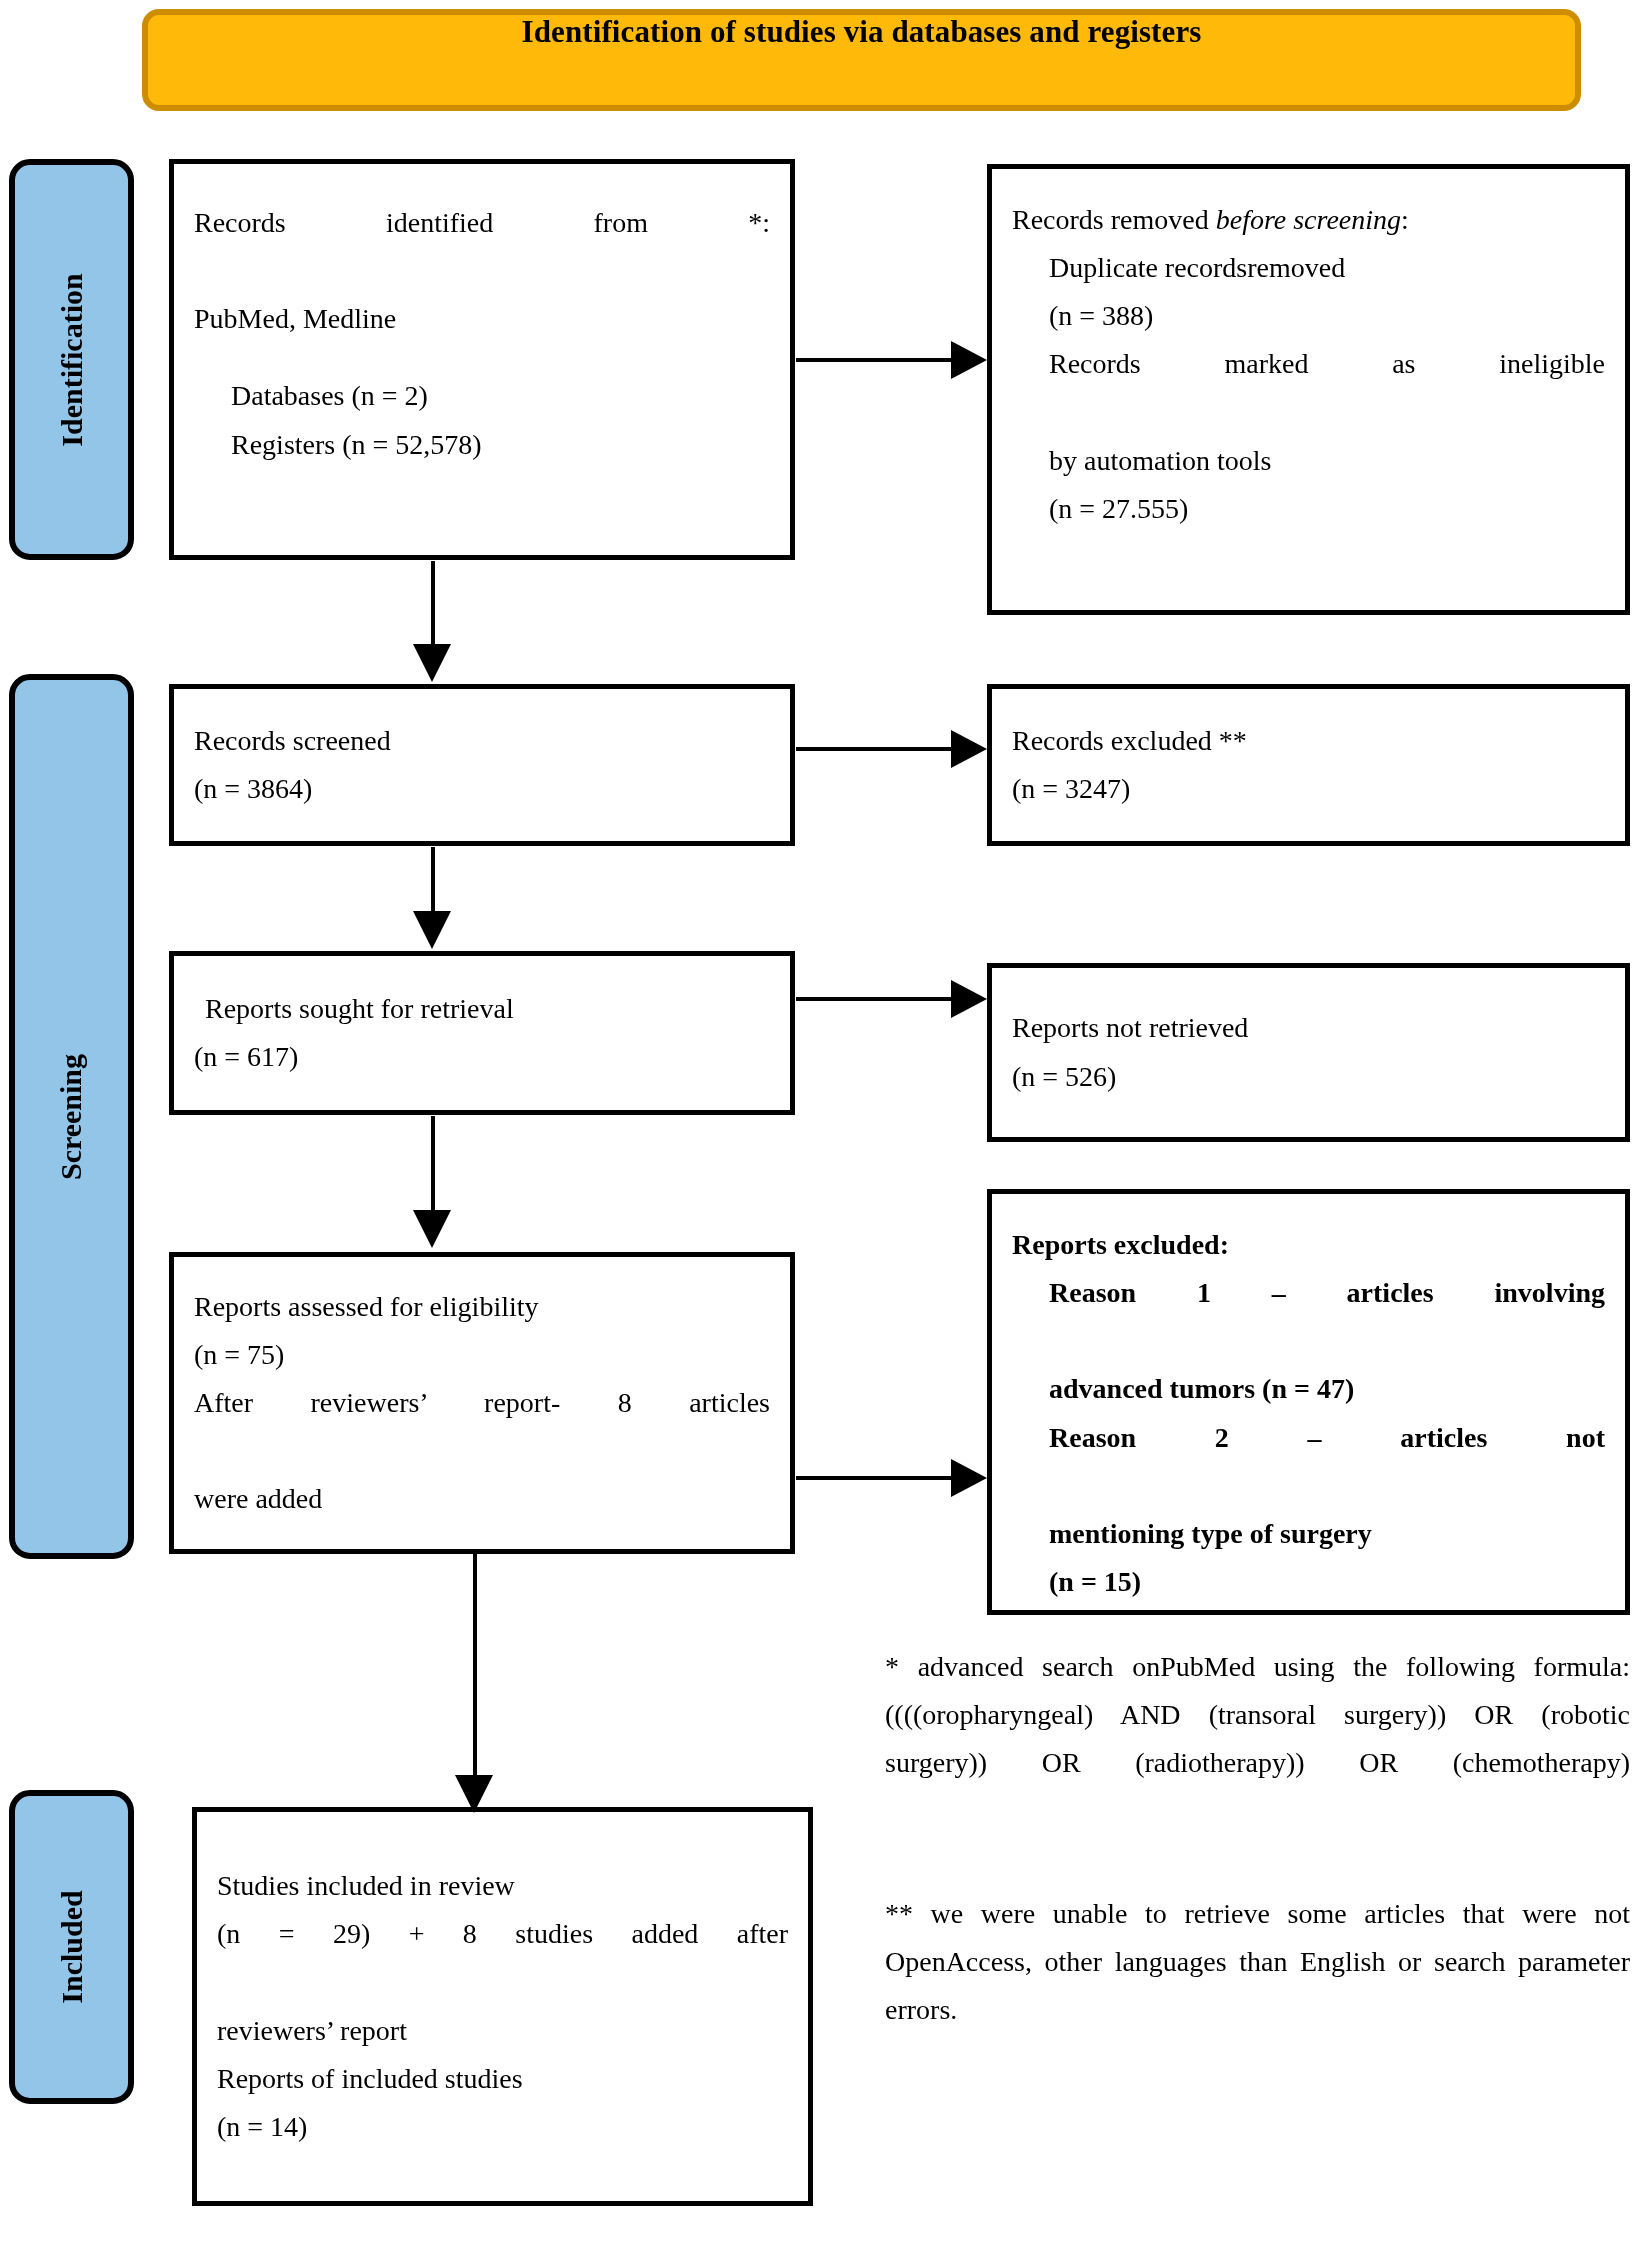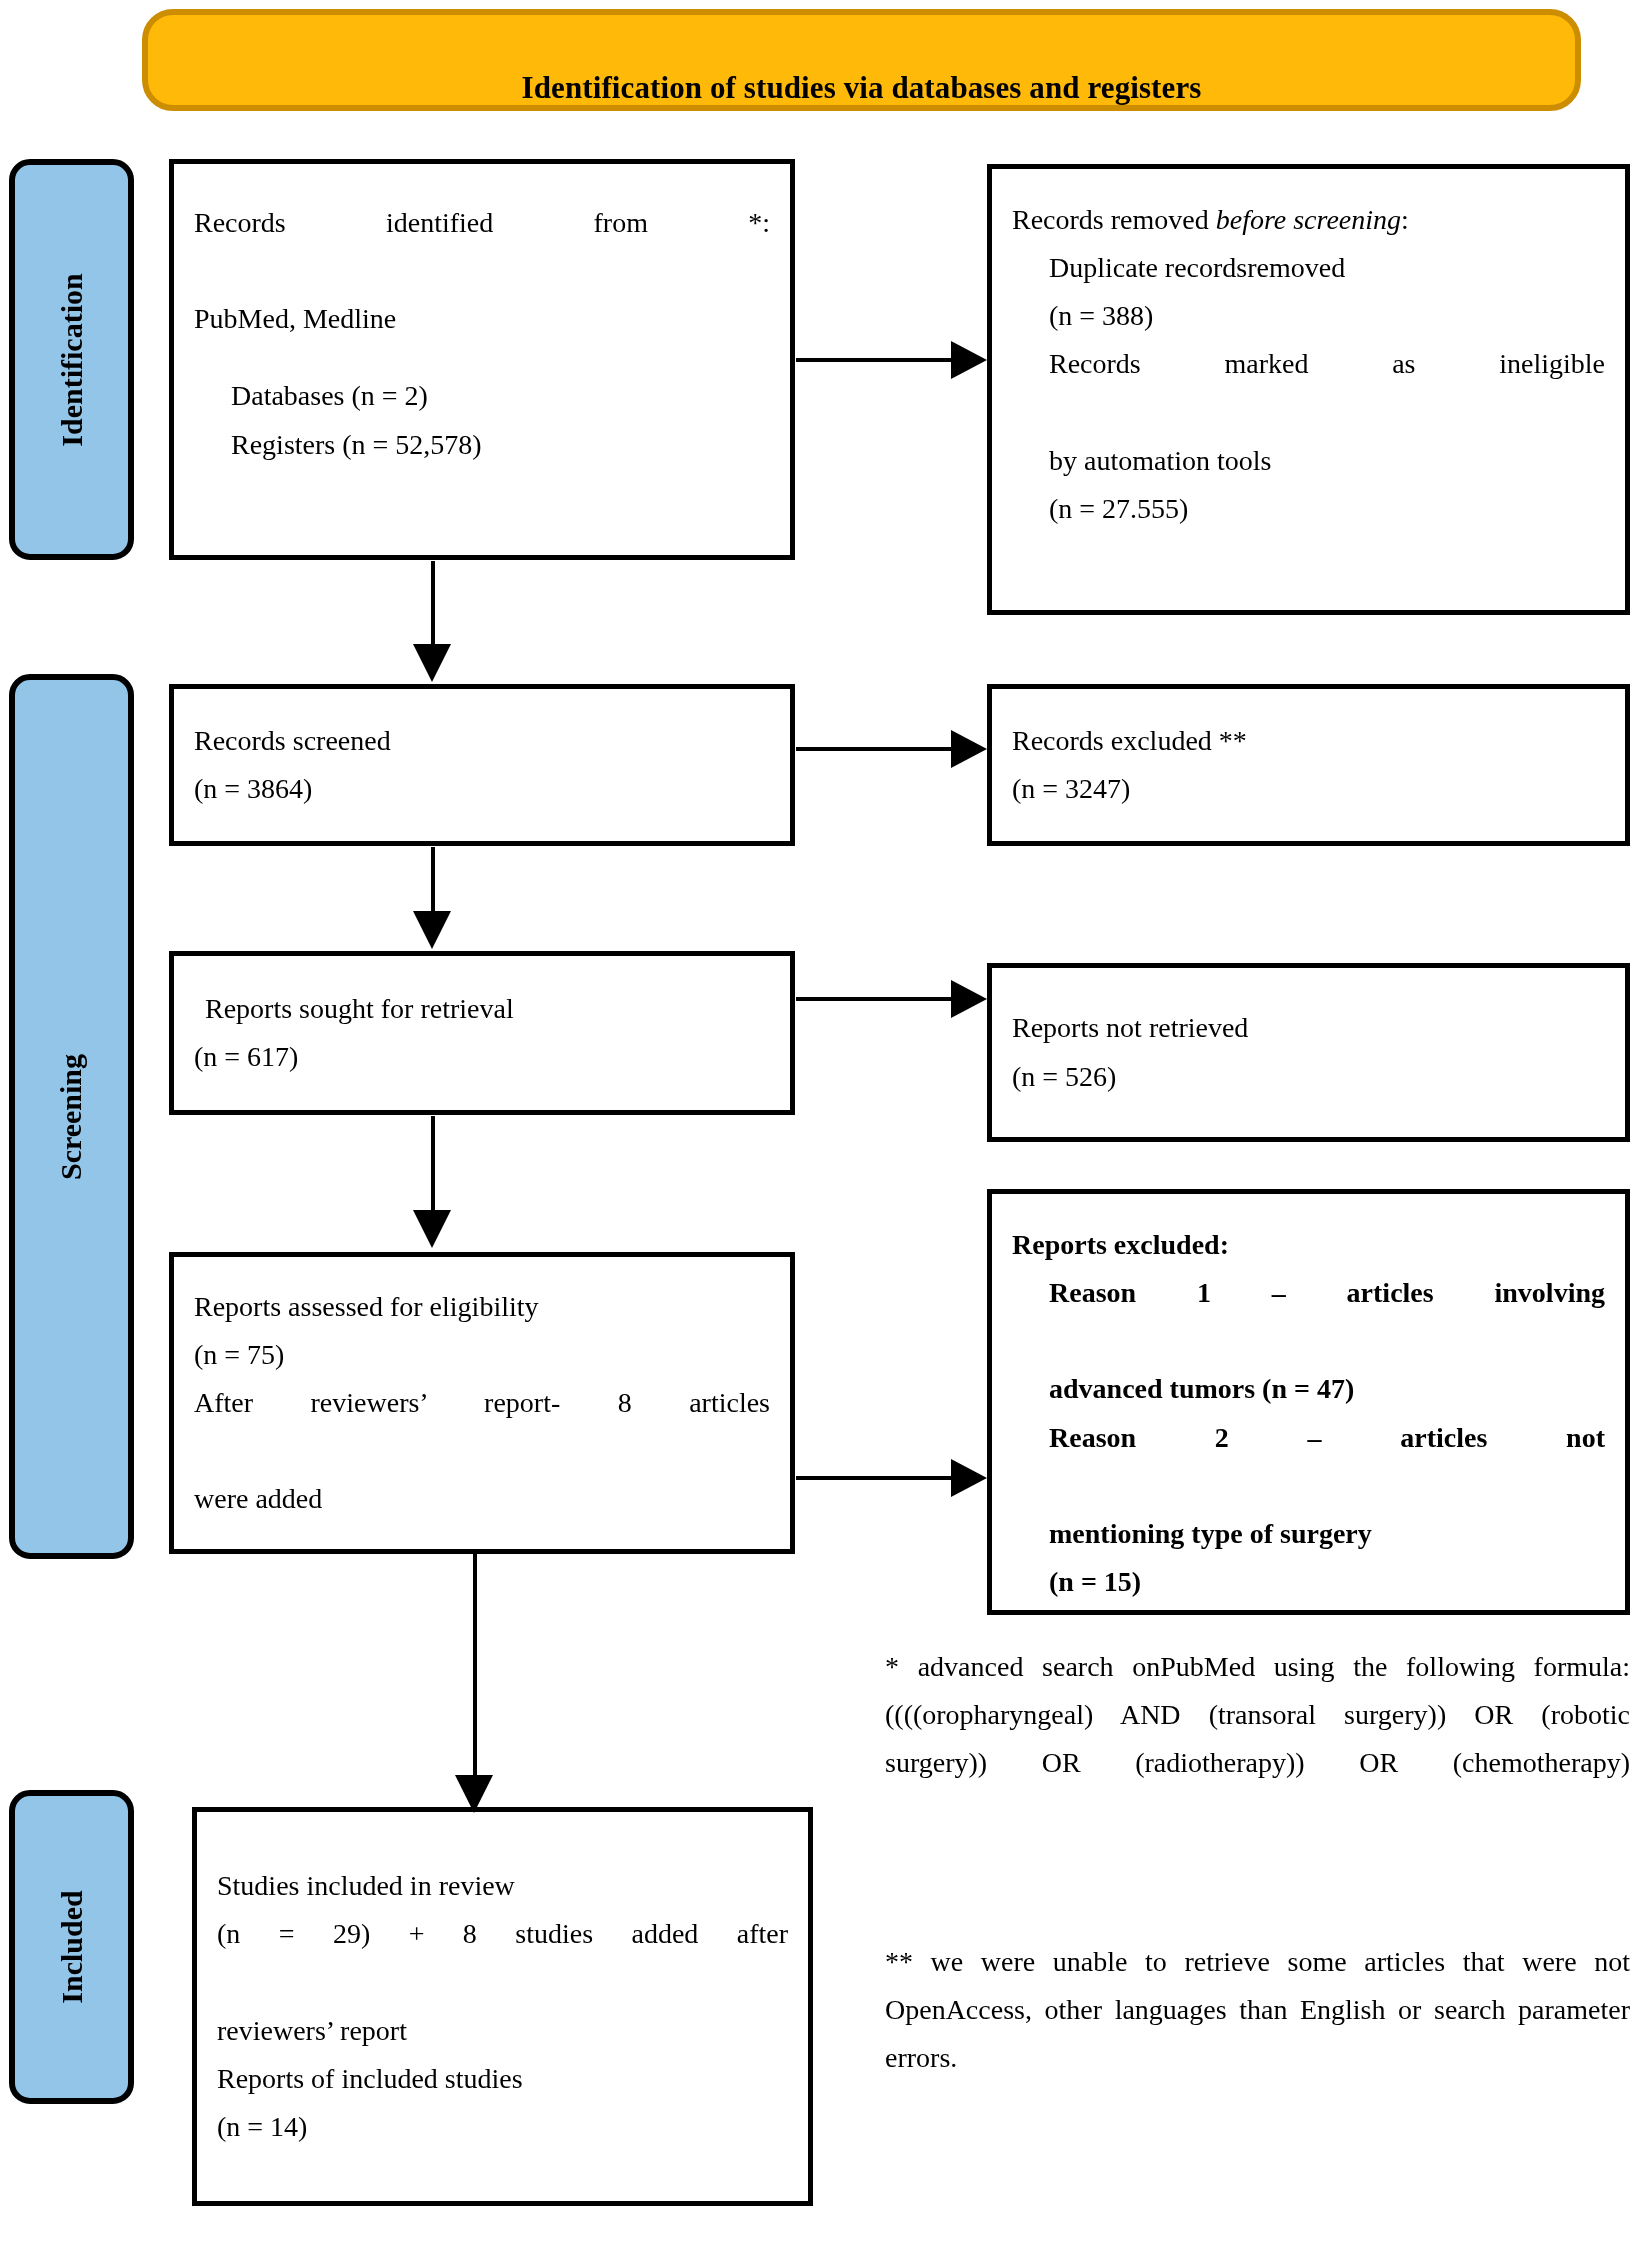--- a/index.html
+++ b/index.html
@@ -19,24 +19,24 @@
 
   
   .banner {
     position: absolute;
     left: 142px;
     top: 9px;
     width: 1439px;
     height: 102px;
     background: #FFB908;
     border: 6.5px solid #CC8E00;
-    border-radius: 31px;
+    border-radius: 17px;
     box-sizing: border-box;
     display: flex;
-    align-items: flex-end;
+    align-items: flex-start;
     justify-content: center;
   }
   .banner-title {
     font-size: 31px;
     font-weight: bold;
     letter-spacing: 0.1px;
     text-align: center;
     line-height: 1.1;
   }
 
@@ -241,18 +241,18 @@
   <div class="hline" style="left:796px; top:1476px; width:159px;"></div>
   <div class="arrow-right" style="left:951px; top:1459px;"></div>
 
   <div class="vline" style="left:473px; top:1554px; height:232px;"></div>
   <div class="arrow-down" style="left:455px; top:1775px;"></div>
 
   <div class="footnote" style="left:885px; top:1643px; width:745px;">
     <p class="just">* advanced search onPubMed using the following formula: ((((oropharyngeal) AND (transoral surgery)) OR (robotic surgery)) OR (radiotherapy)) OR (chemotherapy)</p>
   </div>
 
-  <div class="footnote" style="left:885px; top:1938px; width:745px;">
+  <div class="footnote" style="left:885px; top:1890px; width:745px;">
     <p class="just">** we were unable to retrieve some articles that were not OpenAccess, other languages than English or search parameter errors.</p>
   </div>
 
 </div>
 
 
 </body></html>

